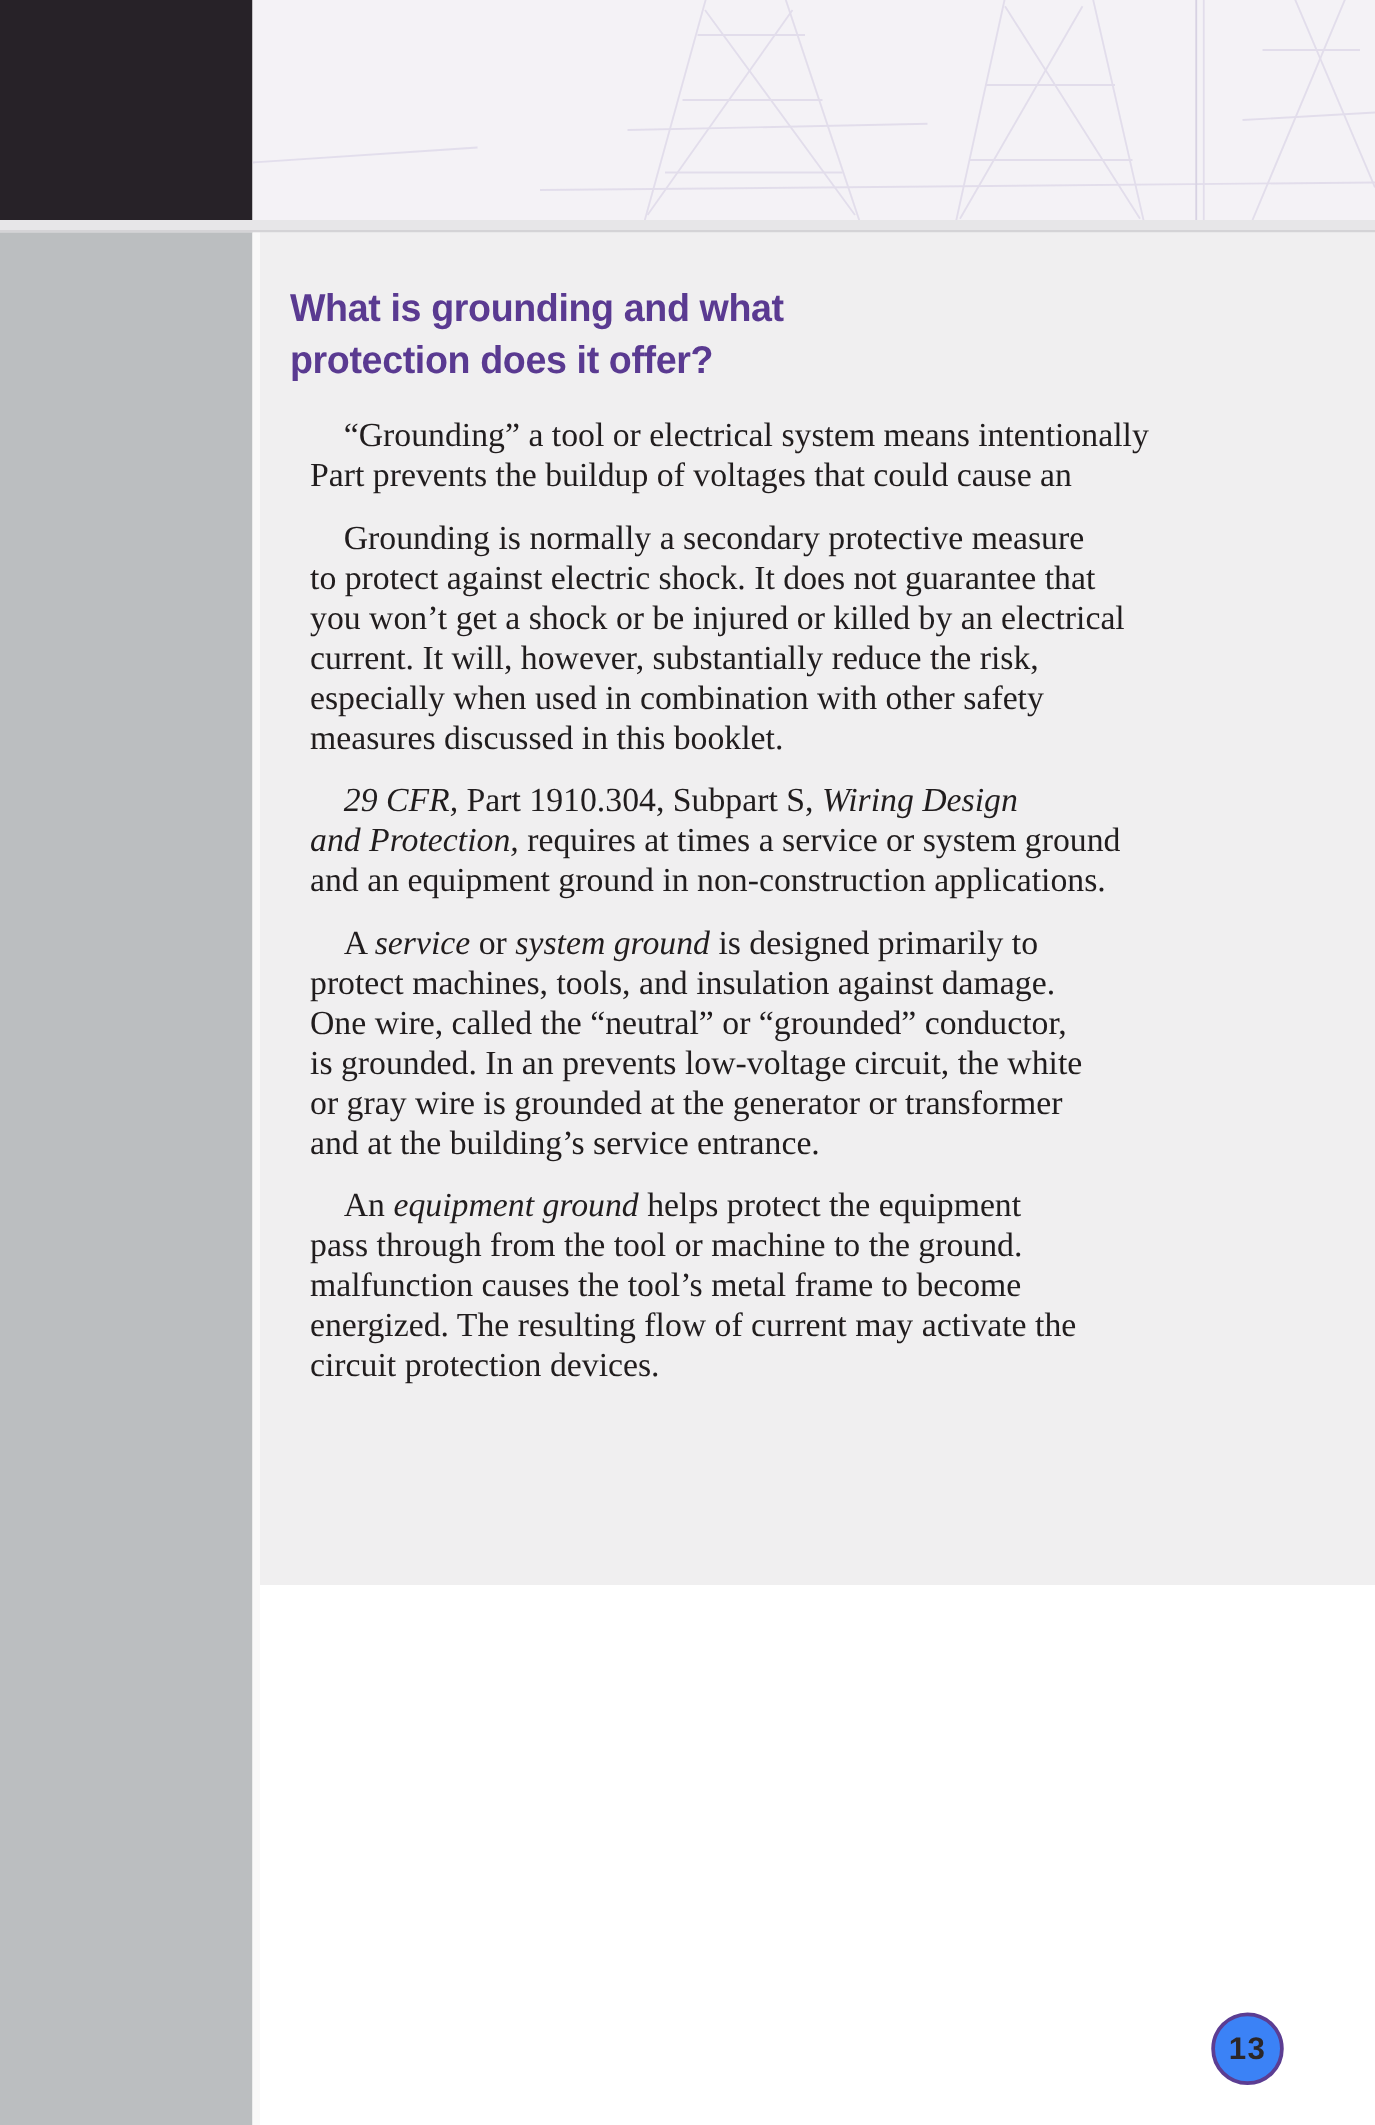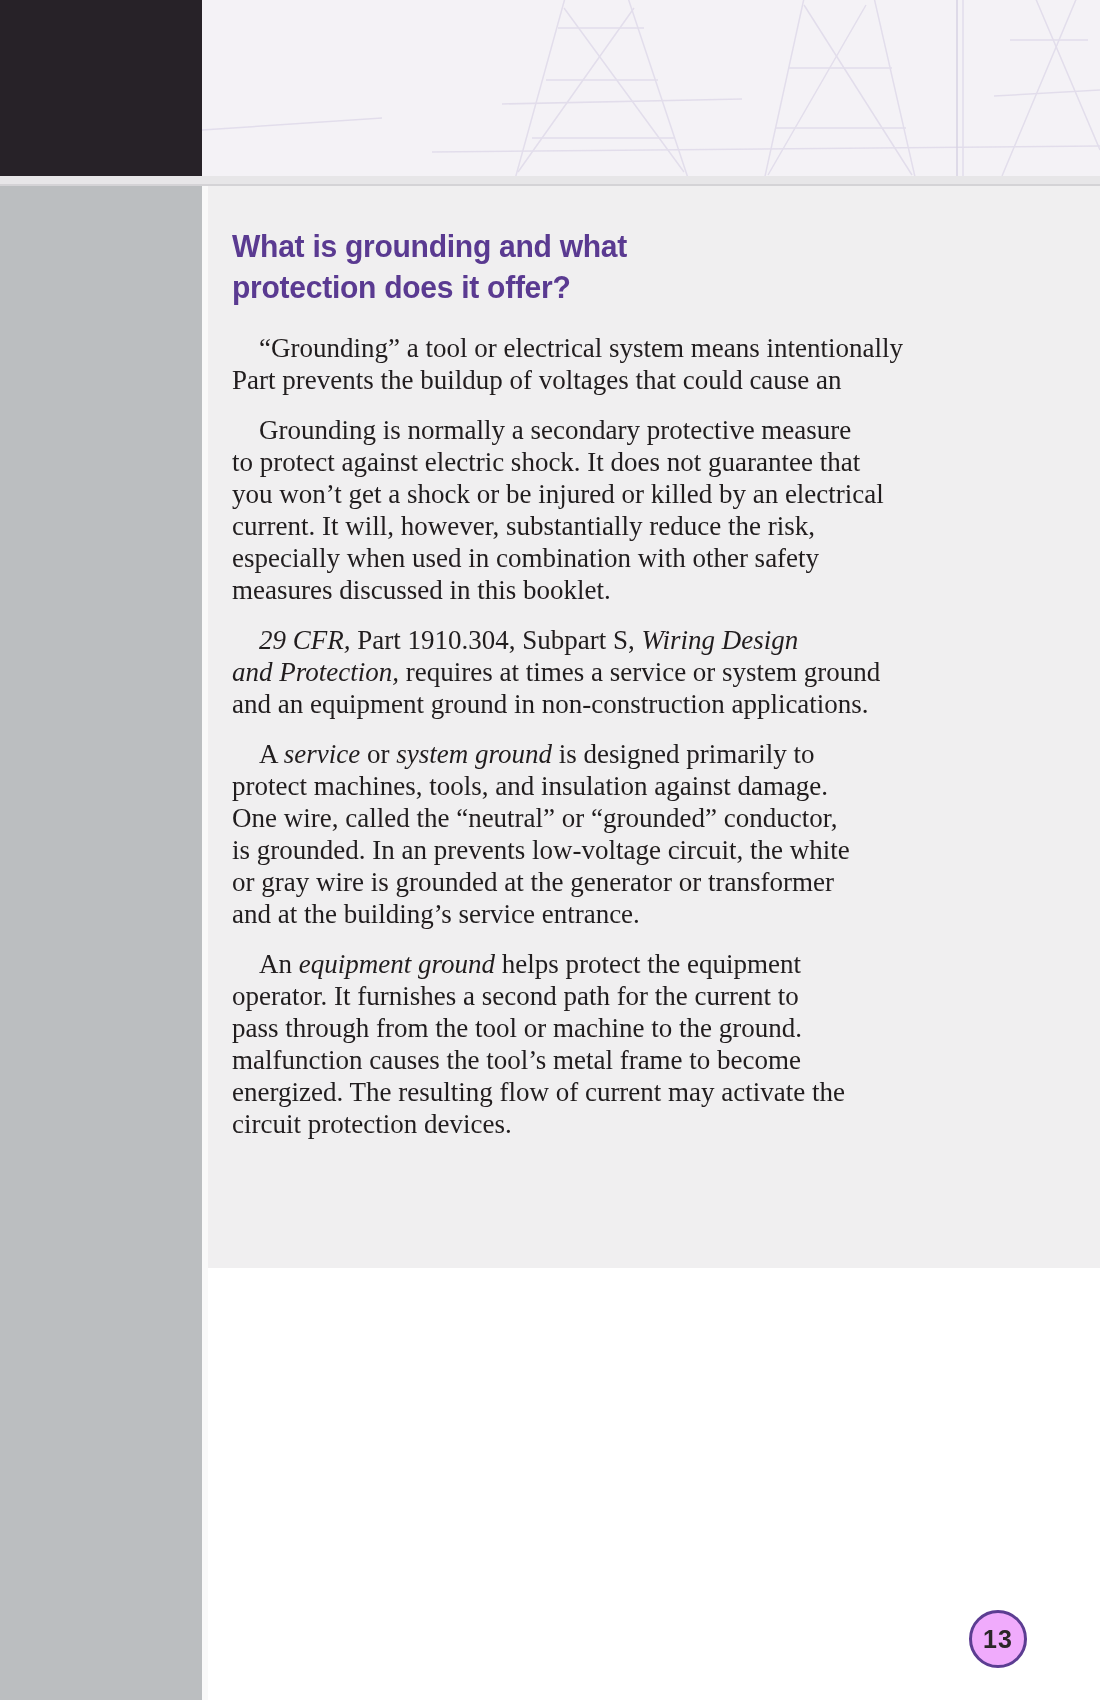--- a/index.html
+++ b/index.html
@@ -36,27 +36,27 @@
     position:absolute;left:24px;top:40px;
     font-family:"Liberation Sans",sans-serif;font-weight:700;
     font-size:31px;line-height:41px;color:#5a3a91;
     letter-spacing:-0.3px;transform:scaleX(.97);transform-origin:left top;
     white-space:nowrap;
   }
   .textblock{
     position:absolute;left:24px;top:146px;width:720px;
     font-size:27px;line-height:32px;color:#211d1e;
   }
-  .para{margin:0 0 18px 0;}
+  .para{margin:0 0 18px 16px;}
   .line{white-space:nowrap;}
   .line.first{padding-left:27px;}
   .it{font-style:italic;}
   .page-badge{
     position:absolute;left:761px;top:1424px;width:58px;height:58px;
-    border:3px solid #5c3d92;border-radius:50%;background:#f0abfc;
+    border:3px solid #5c3d92;border-radius:50%;background:#3b82f6;
     box-sizing:border-box;display:flex;align-items:center;justify-content:center;
     font-family:"Liberation Sans",sans-serif;font-weight:700;
     font-size:25px;color:#2b2627;letter-spacing:1px;
   }
 </style>
 </head>
 <body>
 
 <div class="black-block"></div>
 
@@ -126,21 +126,20 @@
       <div class="para">
         <div class="line first"><span>A </span><span class="it">service</span><span> or </span><span class="it">system ground</span><span> is designed primarily to</span></div>
         <div class="line"><span>protect machines, tools, and insulation against damage.</span></div>
         <div class="line"><span>One wire, called the “neutral” or “grounded” conductor,</span></div>
         <div class="line"><span>is grounded. In an prevents low-voltage circuit, the white</span></div>
         <div class="line"><span>or gray wire is grounded at the generator or transformer</span></div>
         <div class="line"><span>and at the building’s service entrance.</span></div>
       </div>
       <div class="para">
         <div class="line first"><span>An </span><span class="it">equipment ground</span><span> helps protect the equipment</span></div>
-        <div class="line"><span>operator. It furnishes a second path for the current to</span></div>
         <div class="line"><span>pass through from the tool or machine to the ground.</span></div>
         <div class="line"><span>malfunction causes the tool’s metal frame to become</span></div>
         <div class="line"><span>energized. The resulting flow of current may activate the</span></div>
         <div class="line"><span>circuit protection devices.</span></div>
       </div>
     </div>
 
   <div class="page-badge">
     <span>13</span>
   </div>

